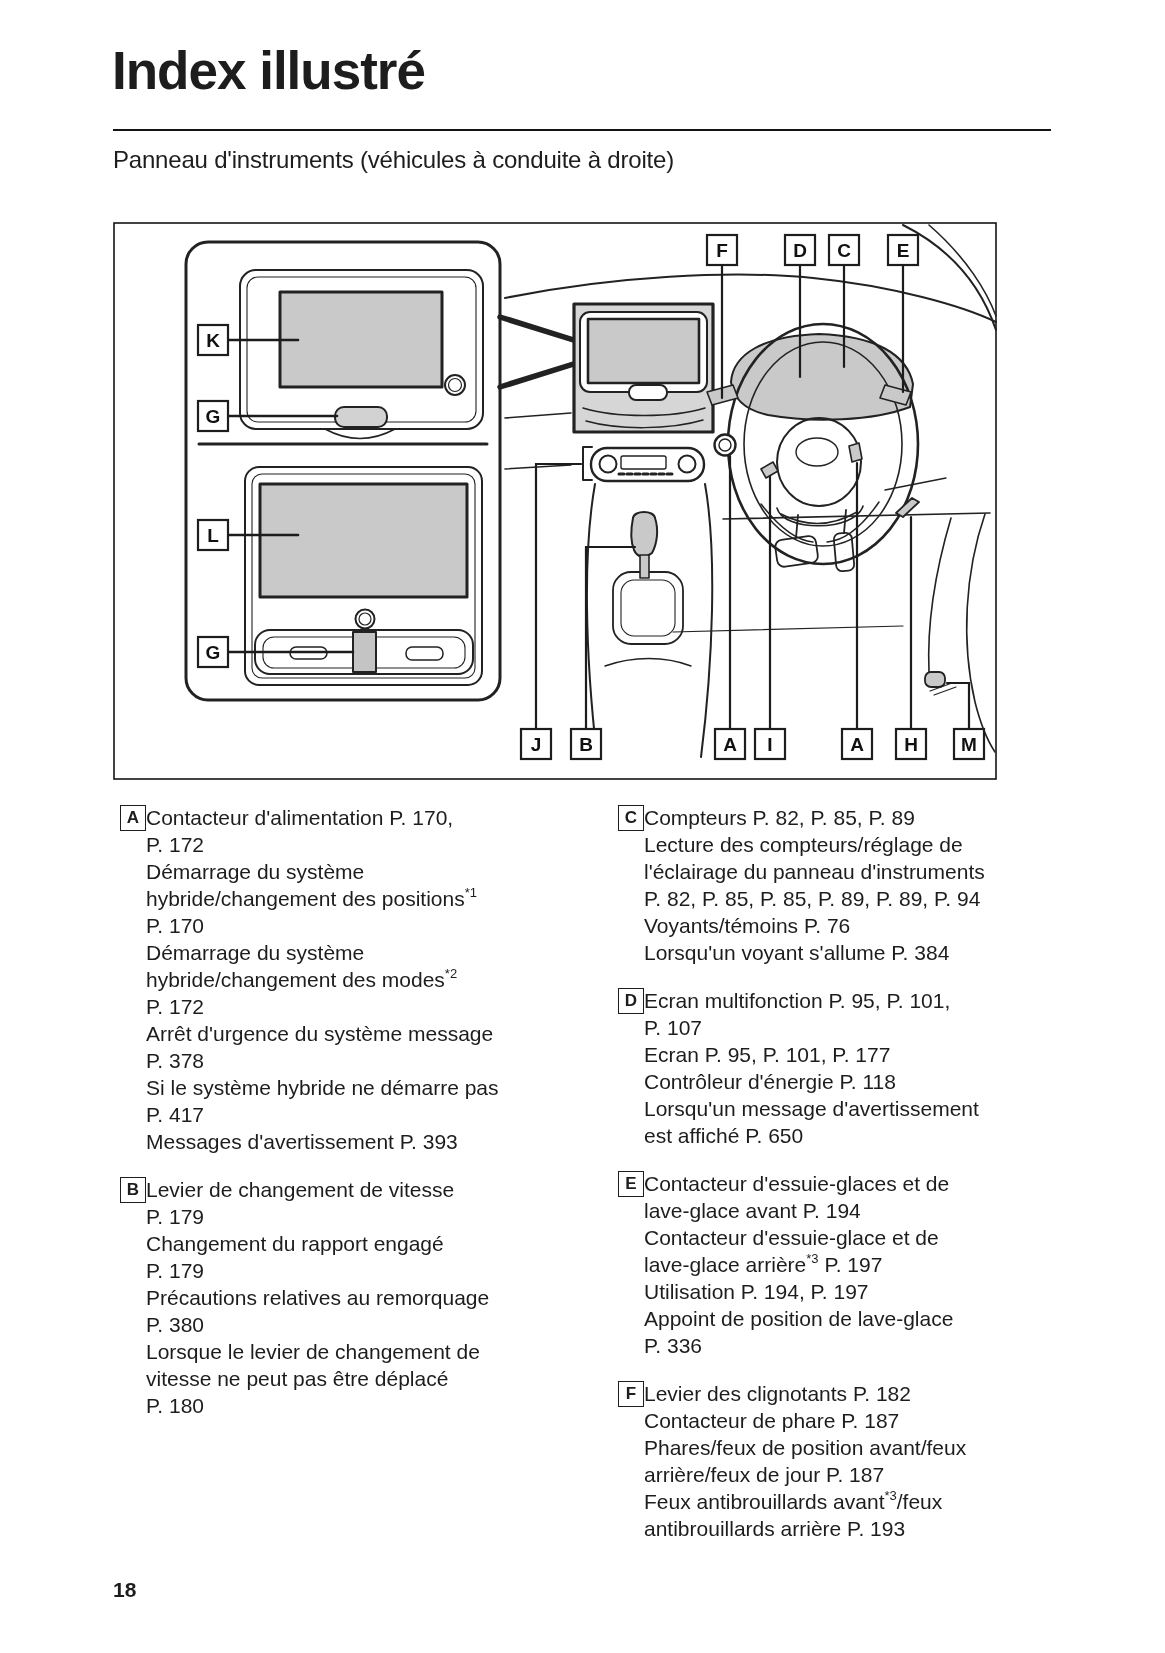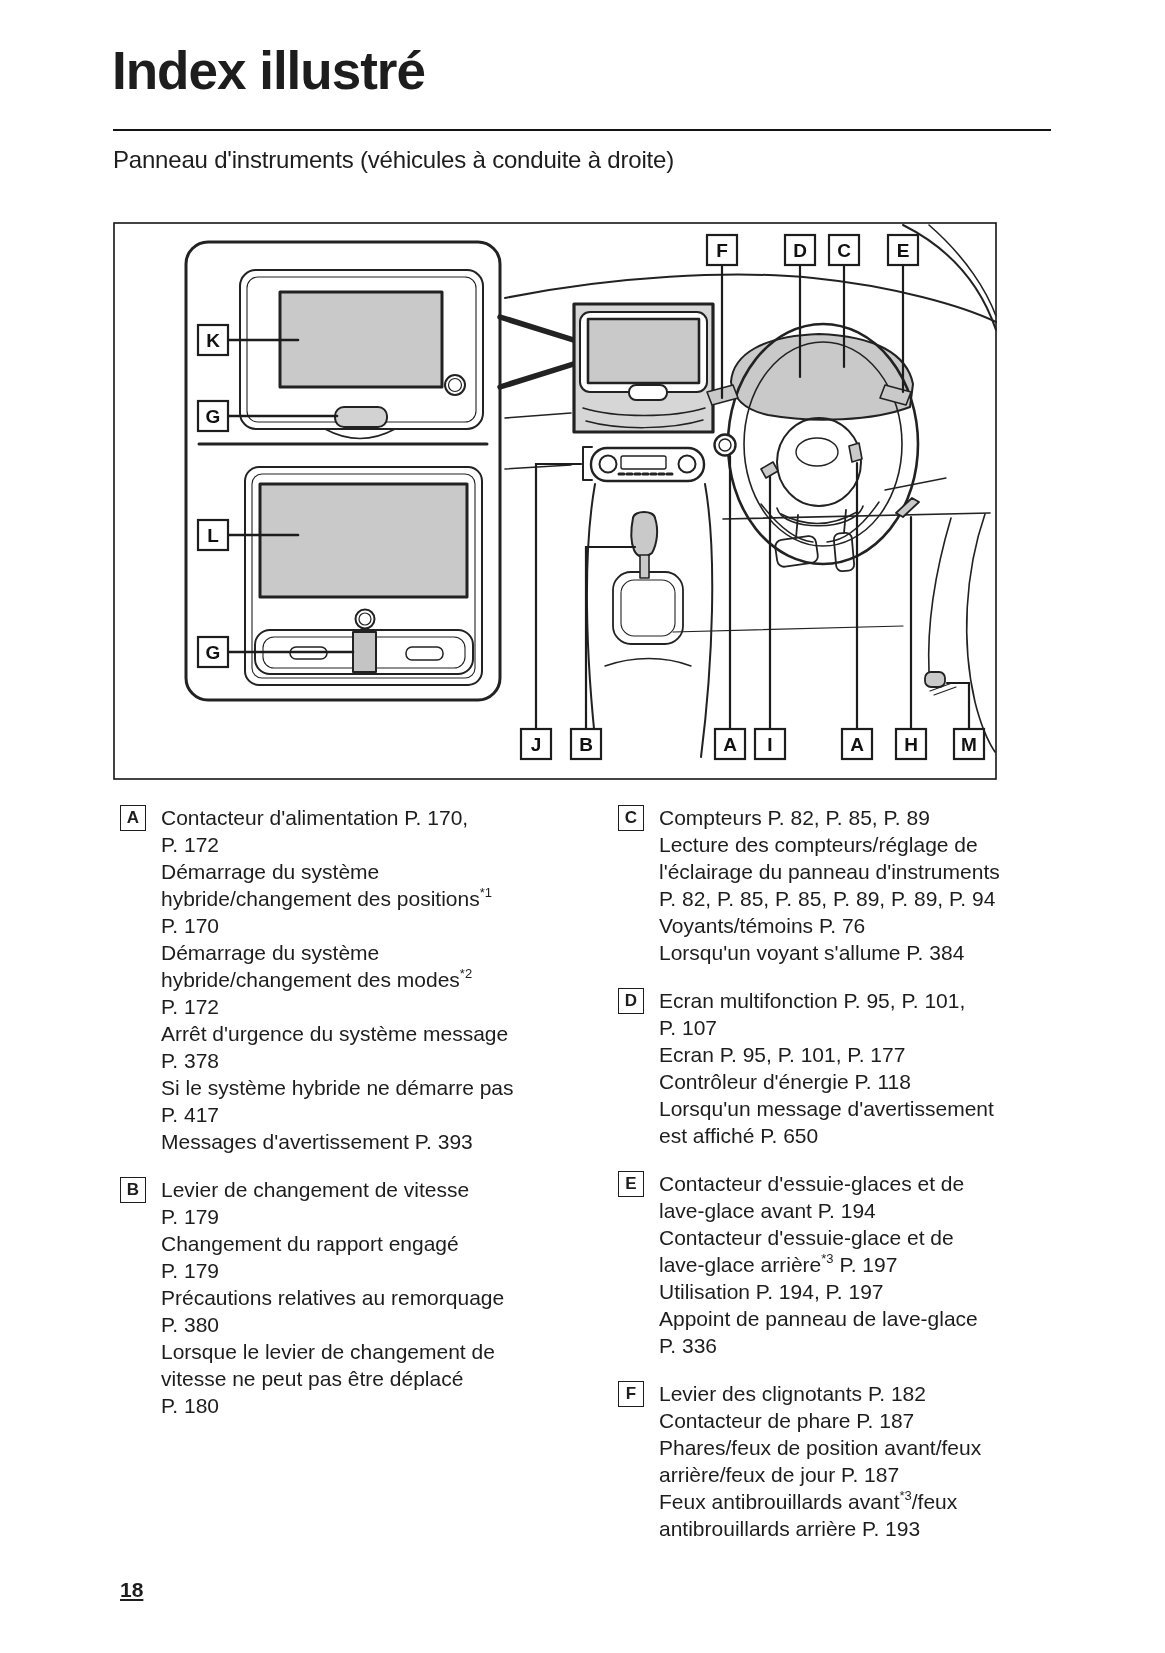--- a/index.html
+++ b/index.html
@@ -15,24 +15,24 @@
   .figure svg{display:block;}
   .col{position:absolute;top:804px;}
   .col-left{left:120px;width:486px;}
   .col-right{left:618px;width:440px;}
   .entry{display:flex;align-items:flex-start;margin-bottom:21px;}
   .lbox{
     flex:0 0 26px;width:26px;height:26px;box-sizing:border-box;margin-top:1px;
     border:1.8px solid #1d1d1d;font-size:17px;font-weight:bold;
     display:flex;align-items:center;justify-content:center;background:#fff;
   }
-  .lines{margin-left:15px;font-size:21px;}
+  .lines{font-size:21px;}
   .tl{line-height:27px;white-space:nowrap;}
   .tl sup{font-size:13px;position:relative;top:-1px;vertical-align:super;line-height:0;}
-  .pageno{left:120px;top:1578px;font-size:21px;font-weight:bold;text-decoration:underline;}
+  .pageno{left:113px;top:1578px;font-size:21px;font-weight:bold;}
   text.cl{font-size:19px;font-weight:bold;fill:#111;}
 </style>
 </head>
 <body>
 
 <div class="abs title">Index illustré</div>
 <div class="abs rule"></div>
 <div class="abs heading">Panneau d'instruments (véhicules à conduite à droite)</div>
 
 <div class="abs figure">
@@ -243,21 +243,21 @@
       </div>
     </div>
     <div class="entry">
       <div class="lbox">E</div>
       <div class="lines">
         <div class="tl">Contacteur d'essuie-glaces et de</div>
         <div class="tl">lave-glace avant P. 194</div>
         <div class="tl">Contacteur d'essuie-glace et de</div>
         <div class="tl">lave-glace arrière<sup>*3</sup> P. 197</div>
         <div class="tl">Utilisation P. 194, P. 197</div>
-        <div class="tl">Appoint de panneau de lave-glace</div>
+        <div class="tl">Appoint de position de lave-glace</div>
         <div class="tl">P. 336</div>
       </div>
     </div>
     <div class="entry">
       <div class="lbox">F</div>
       <div class="lines">
         <div class="tl">Levier des clignotants P. 182</div>
         <div class="tl">Contacteur de phare P. 187</div>
         <div class="tl">Phares/feux de position avant/feux</div>
         <div class="tl">arrière/feux de jour P. 187</div>

